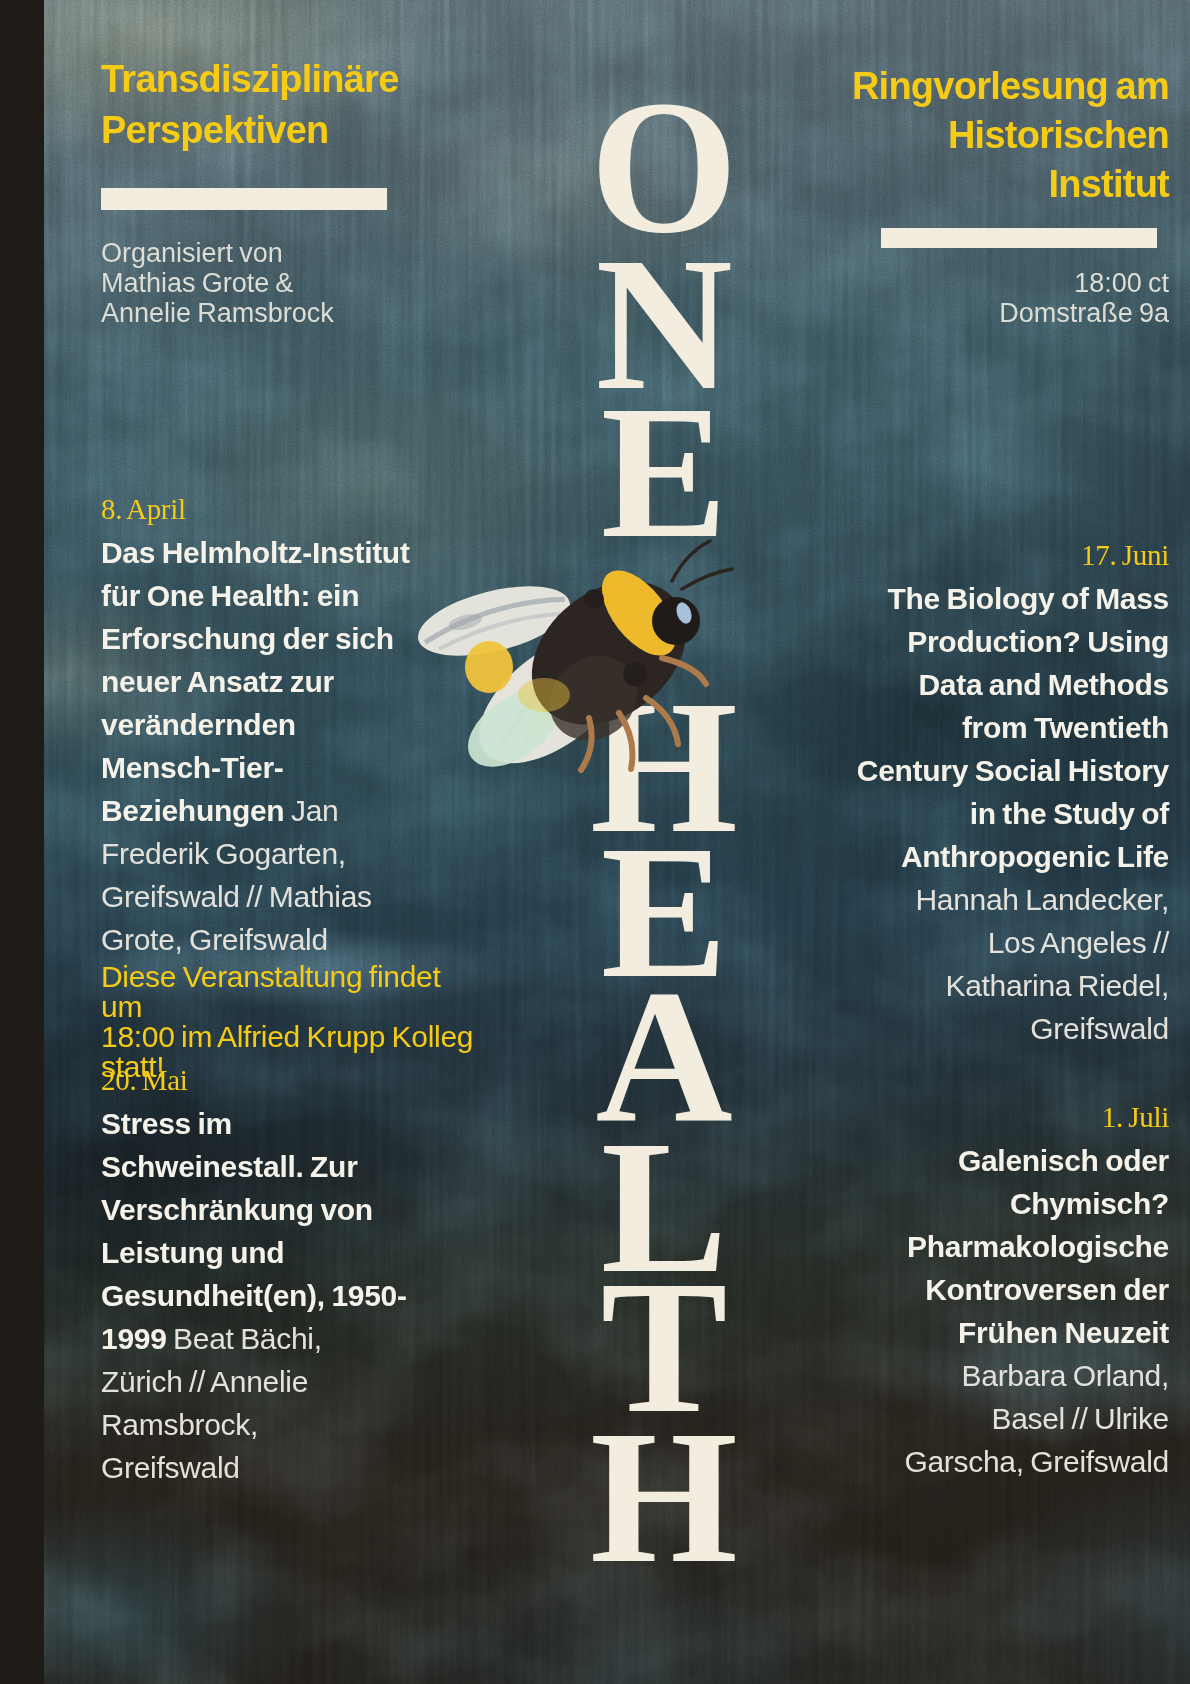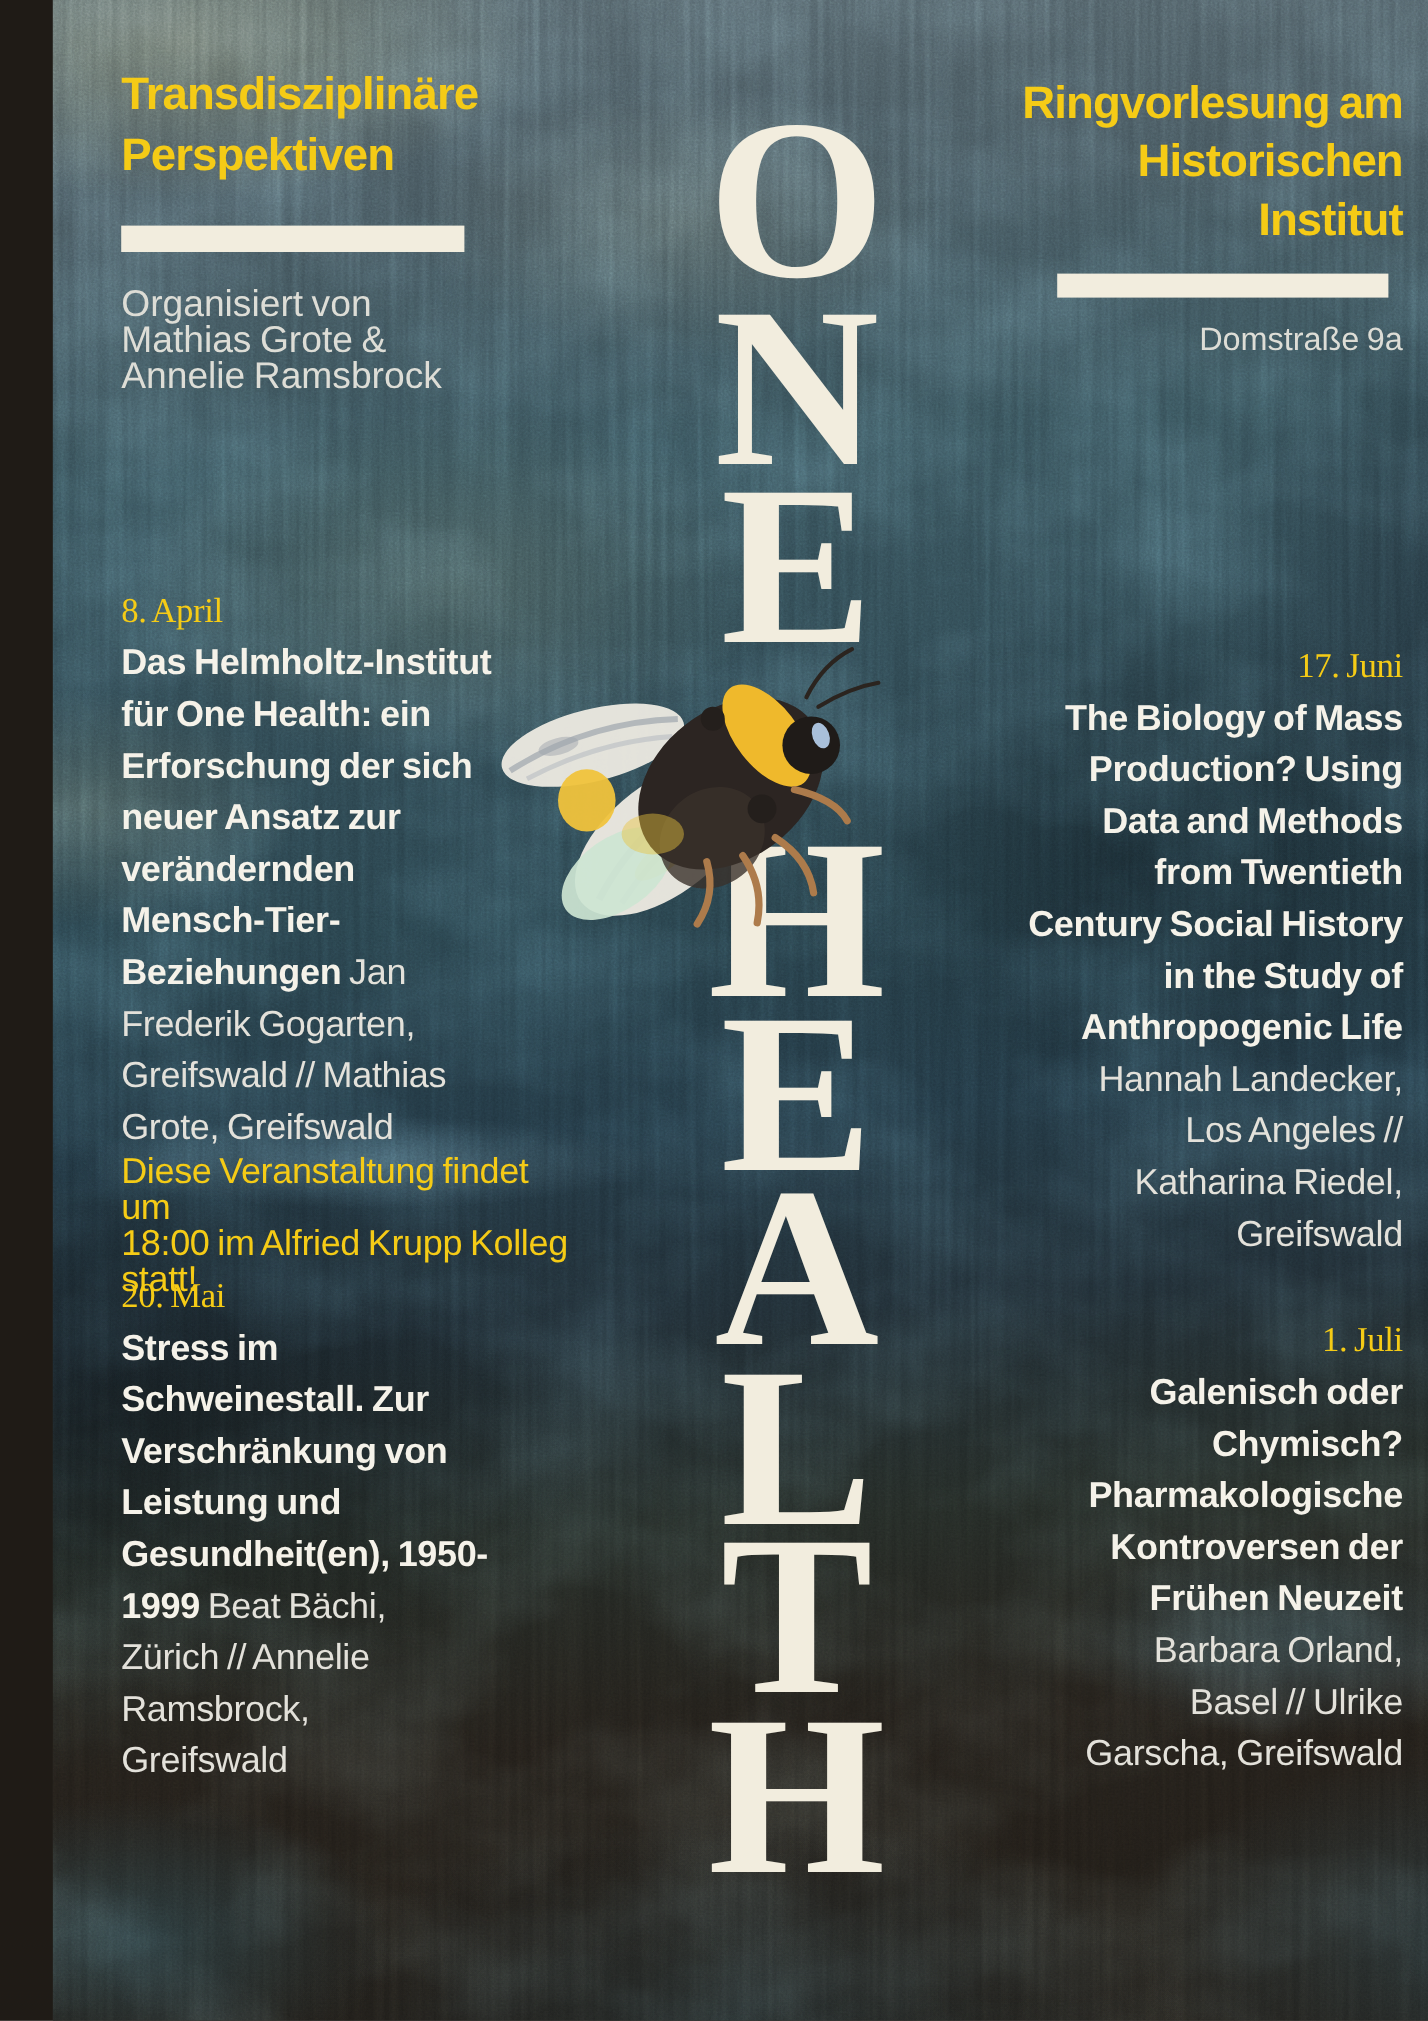--- a/index.html
+++ b/index.html
@@ -39,21 +39,21 @@
     font-size:38px;font-weight:700;line-height:51px;letter-spacing:-0.02em;
     word-spacing:-0.06em;color:var(--yellow);
   }
   #title-right{
     position:absolute;right:65px;top:62px;width:480px;text-align:right;
     font-size:38px;font-weight:700;line-height:49px;letter-spacing:-0.02em;
     word-spacing:-0.06em;color:var(--yellow);
   }
   #organizer{
     position:absolute;left:57px;top:238px;width:360px;
-    font-size:31px;line-height:30px;color:var(--text-dim);word-spacing:-0.05em;
+    font-size:27px;line-height:30px;color:var(--text-dim);word-spacing:-0.05em;
   }
   #session-info{
     position:absolute;right:65px;top:268px;width:360px;text-align:right;
     font-size:27px;line-height:30px;color:var(--text-dim);word-spacing:-0.05em;
   }
 
   .vletter{
     position:absolute;left:620px;transform:translateX(-50%);
     font-family:"Liberation Serif","DejaVu Serif",serif;font-weight:700;
     font-size:190px;line-height:190px;color:var(--cream);
@@ -115,20 +115,21 @@
     <div>Annelie Ramsbrock</div>
   </div>
 
   <div id="title-right">
     <div>Ringvorlesung am</div>
     <div>Historischen</div>
     <div>Institut</div>
   </div>
   <div id="bar-right" class="bar"></div>
   <div id="session-info">
+    <div>18:00 ct</div>
     <div>Domstraße 9a</div>
   </div>
 
   <div id="vl-o1" class="vletter">O</div>
   <div id="vl-n1" class="vletter">N</div>
   <div id="vl-e1" class="vletter">E</div>
   <div id="vl-h1" class="vletter">H</div>
   <div id="vl-e2" class="vletter">E</div>
   <div id="vl-a1" class="vletter">A</div>
   <div id="vl-l1" class="vletter">L</div>

